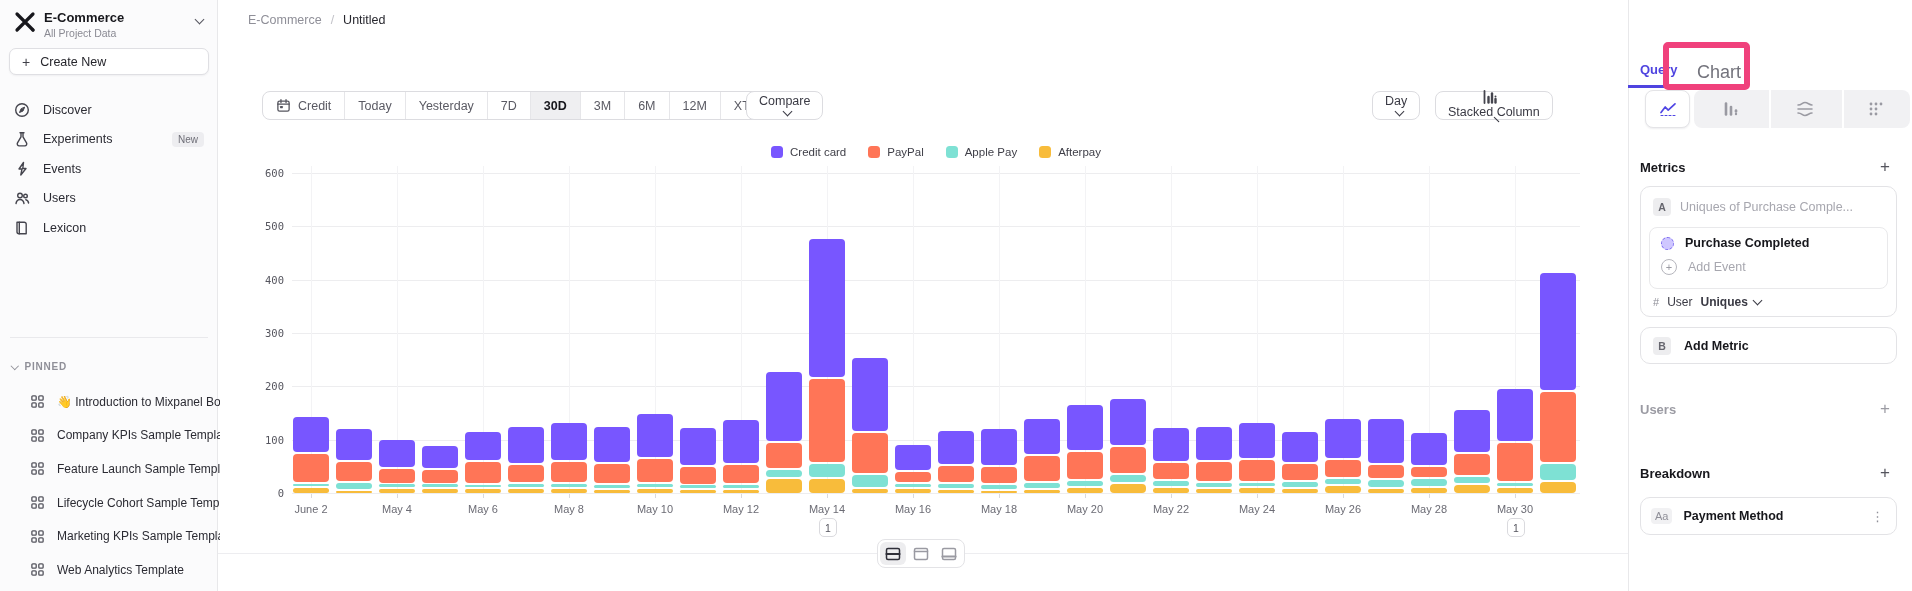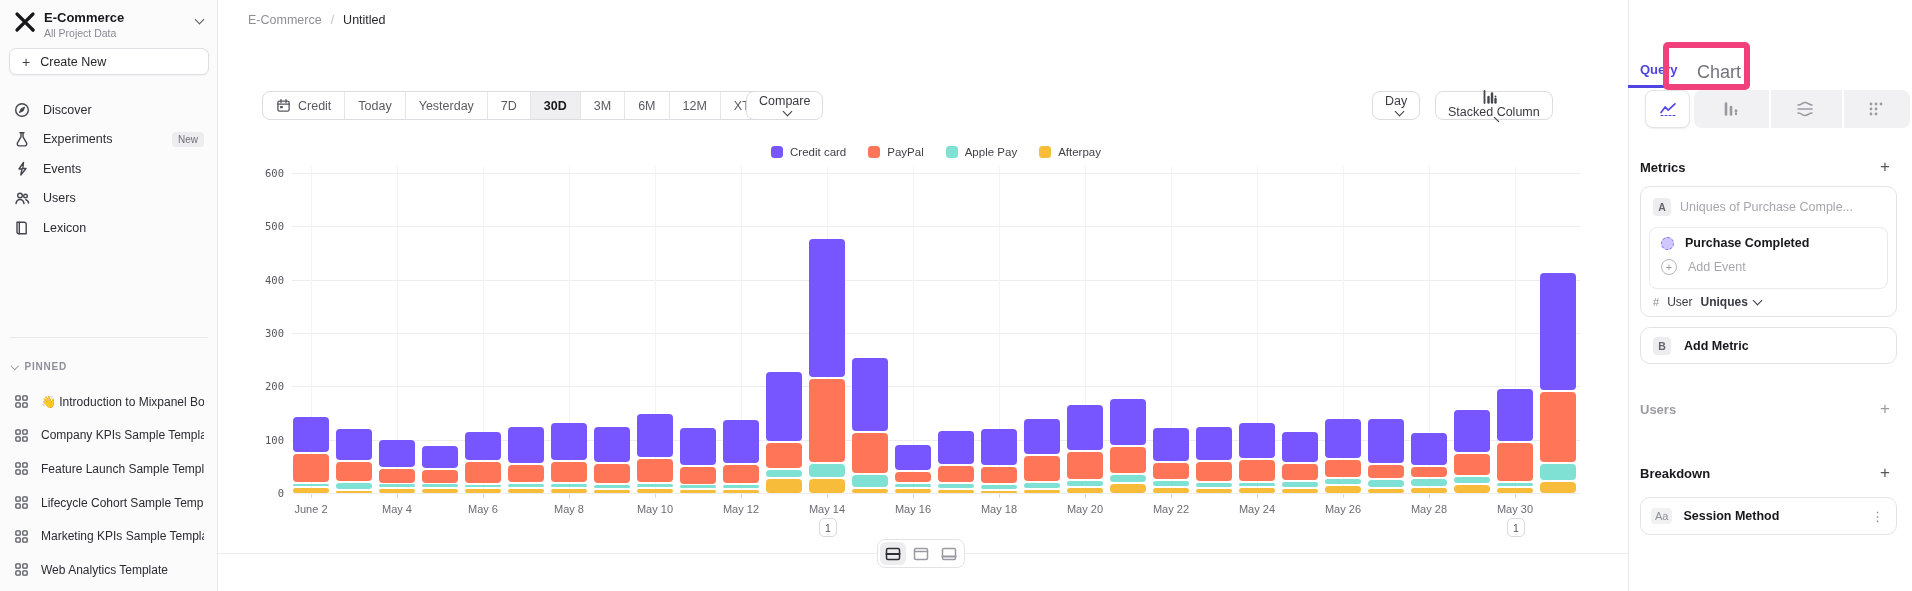--- a/index.html
+++ b/index.html
@@ -154,21 +154,21 @@
           </svg>
         </span>
         <span class="nlbl">Lexicon</span>
       </div>
     </div>
   <div id="pinned-divider" class="abs"></div>
   <div id="pinned-header" class="abs">
     <span class="chev"></span>
     <span>PINNED</span>
   </div>
-  <div id="pinned-list" class="abs" style="left:0;top:385px;width:196px;">
+  <div id="pinned-list" class="abs" style="left:16px;top:385px;width:196px;">
       <div class="pin-item" style="position: relative;">
         <span class="nico icon">
           <svg viewBox="0 0 16 16">
             <rect x="2" y="2" width="4.6" height="4.6" rx="1"></rect>
             <rect x="9.4" y="2" width="4.6" height="4.6" rx="1"></rect>
             <rect x="2" y="9.4" width="4.6" height="4.6" rx="1"></rect>
             <rect x="9.4" y="9.4" width="4.6" height="4.6" rx="1"></rect>
           </svg>
         </span>
         <span class="nlbl">👋 Introduction to Mixpanel Bo</span>
@@ -667,15 +667,15 @@
 </div>
 
 <div class="abs" style="left:1640px;top:402px;font-size:13px;font-weight:600;color:#9b9ba3;">Users</div>
 <div class="abs plus-btn" style="left:1880px;top:402px;color:#9b9ba3;">+</div>
 
 <div class="abs sec-head" style="left:1640px;top:466px;">Breakdown</div>
 <div class="abs plus-btn" style="left:1880px;top:466px;">+</div>
 
 <div class="abs panel-card row" style="top:497px;height:38px;">
   <div style="margin-left:10px;font-size:11px;color:#8f8f98;background:#f1f1f3;border-radius:4px;padding:2px 4px;">Aa</div>
-  <div style="font-size:12.5px;font-weight:600;color:#17171c;margin-left:11px;flex:1;">Session Method</div>
+  <div style="font-size:12.5px;font-weight:600;color:#17171c;margin-left:11px;flex:1;">Payment Method</div>
   <div style="font-size:13px;color:#8f8f98;margin-right:12px;cursor:pointer;">⋮</div>
 </div>
 
 </body></html>

